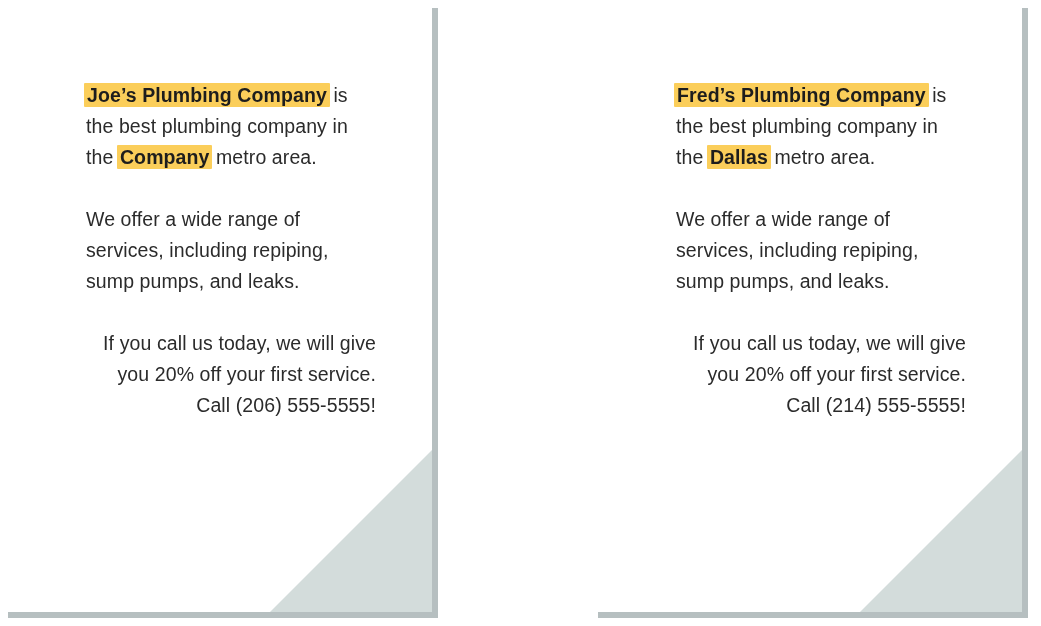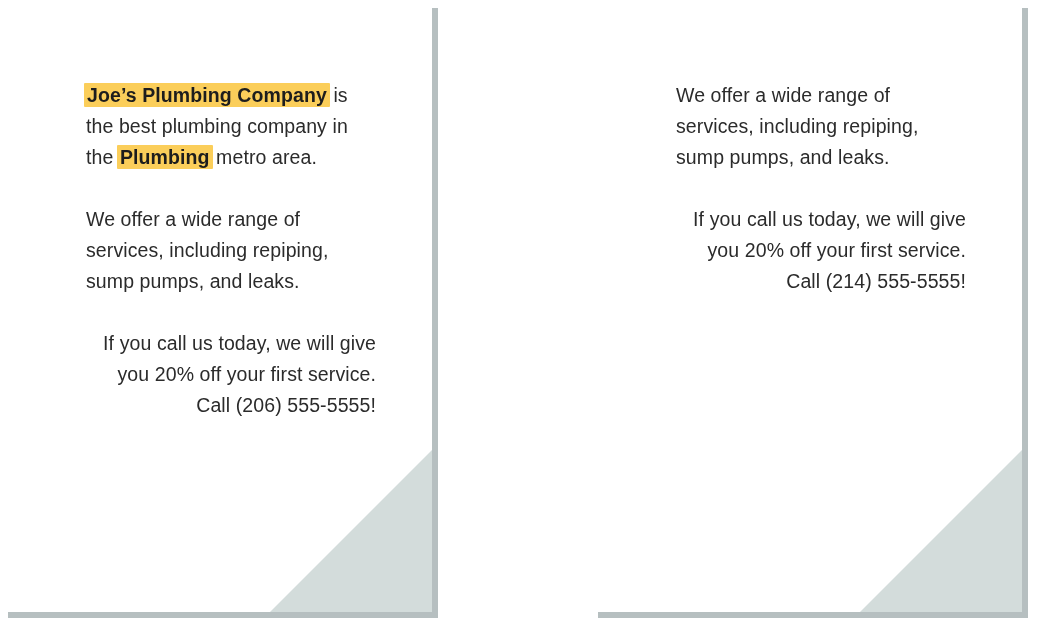--- a/index.html
+++ b/index.html
@@ -72,28 +72,29 @@
 </style>
 </head>
 <body>
 
 <div class="canvas">
 
   <div class="doc doc-left">
     <div class="sheet"></div>
     <div class="fold"></div>
     <div class="content">
-        <p class="para"><span class="hl">Joe’s Plumbing Company</span><span> is the best plumbing company in the </span><span class="hl">Plumbing</span><span> metro area.</span></p>
+        <p class="para"><span class="hl">Joe’s Plumbing Company</span><span> is the best plumbing company in the </span><span class="hl">Company</span><span> metro area.</span></p>
         <p class="para"><span>We offer a wide range of services, including repiping, sump pumps, and leaks.</span></p>
         <p class="para"><span>If you call us today, we will give you 20% off your first service. Call (206) 555-5555!</span></p>
       </div>
   </div>
 
   <div class="doc doc-right">
     <div class="sheet"></div>
     <div class="fold"></div>
     <div class="content">
+        <p class="para"><span class="hl">Fred’s Plumbing Company</span><span> is the best plumbing company in the </span><span class="hl">Dallas</span><span> metro area.</span></p>
         <p class="para"><span>We offer a wide range of services, including repiping, sump pumps, and leaks.</span></p>
         <p class="para"><span>If you call us today, we will give you 20% off your first service. Call (214) 555-5555!</span></p>
       </div>
   </div>
 
 </div>
 
 </body></html>

